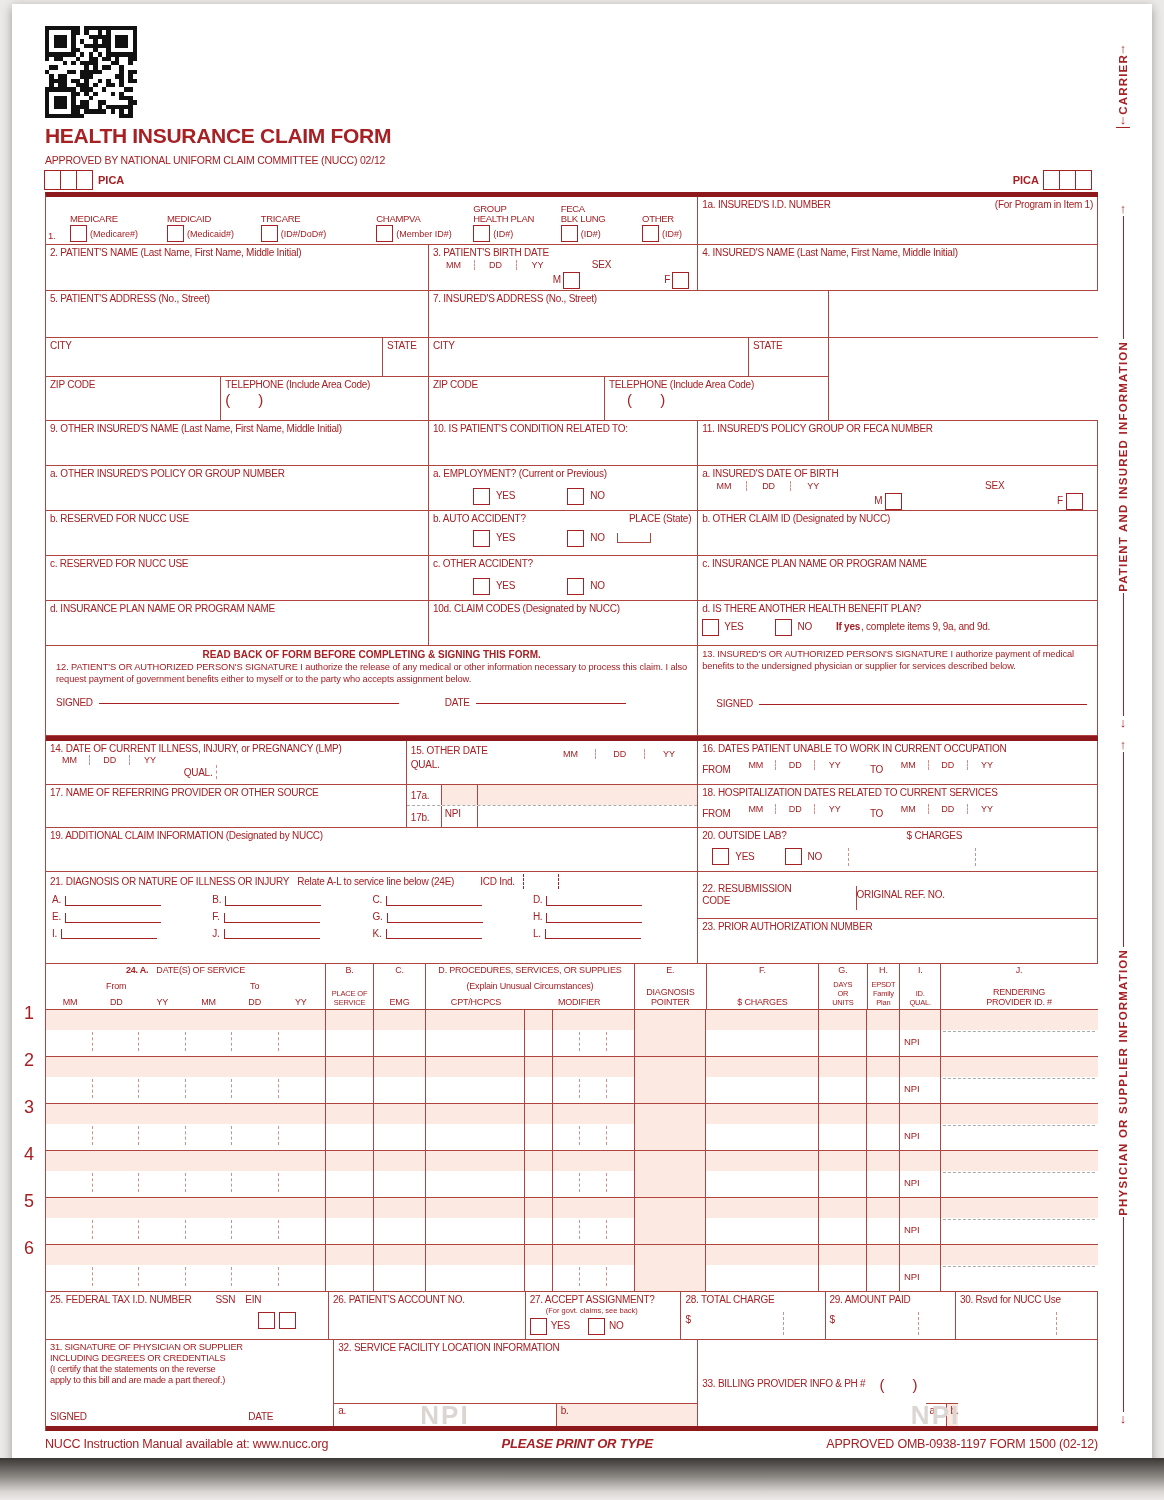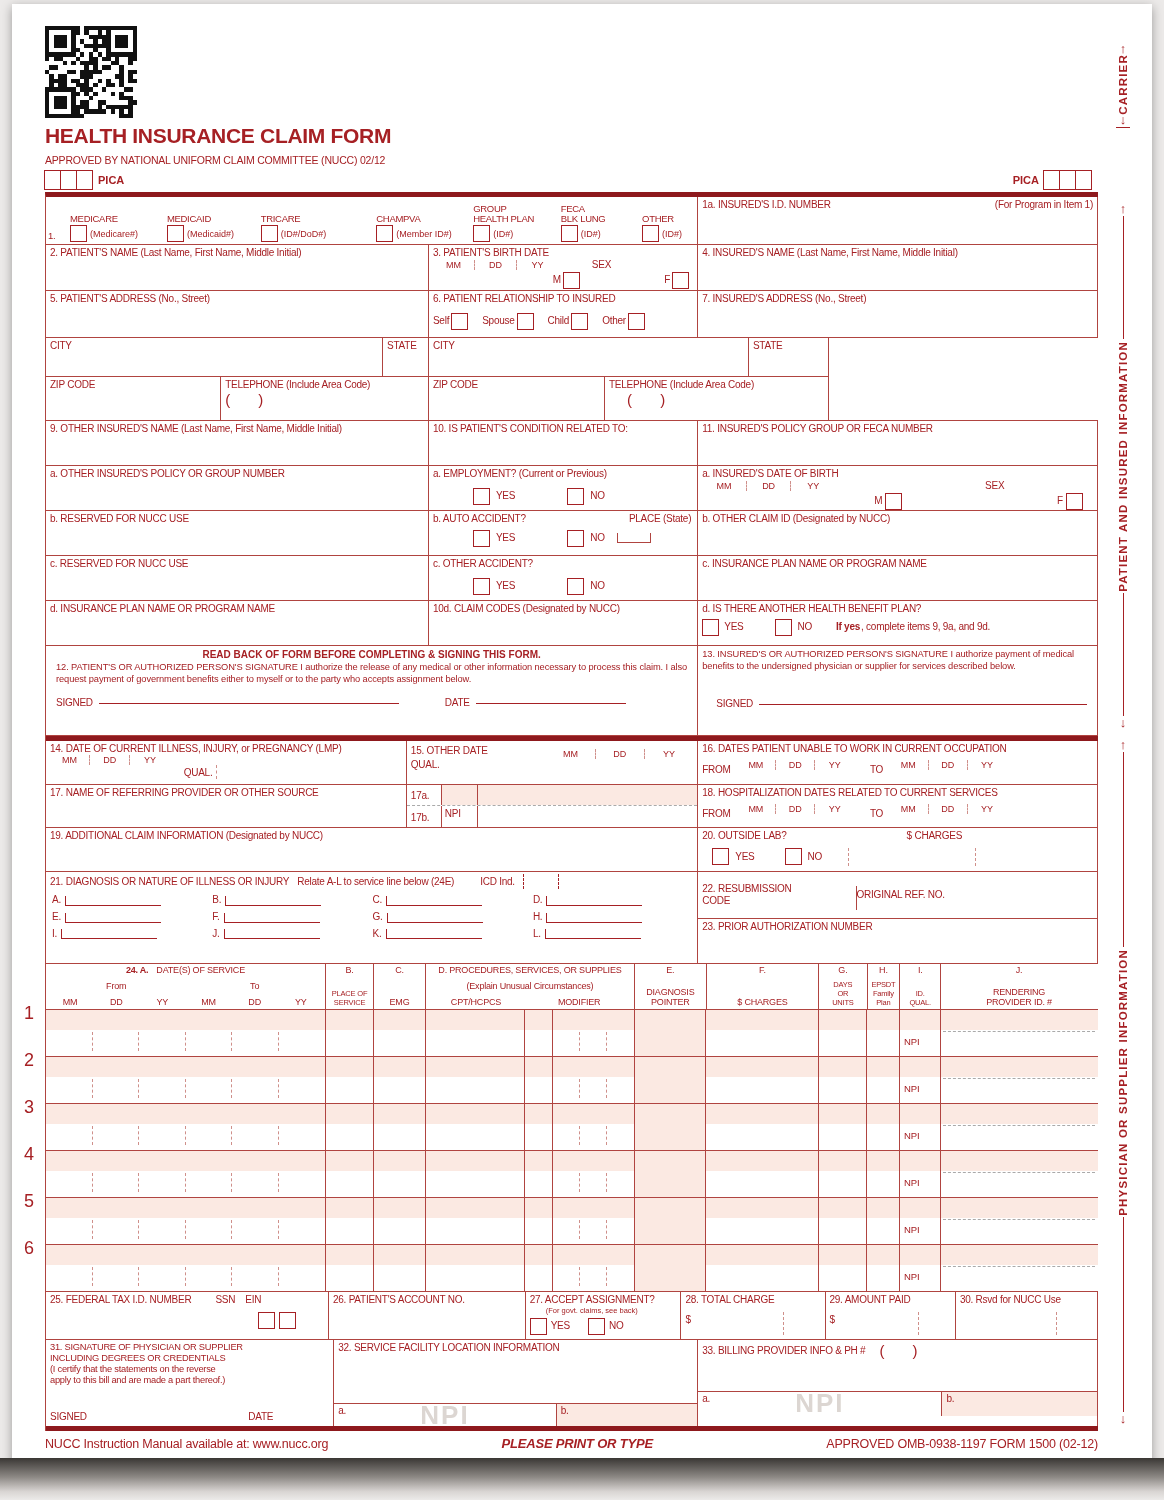--- a/index.html
+++ b/index.html
@@ -449,33 +449,20 @@
               <span class="bx" style="margin-left:2px"></span>
             <span class="lab" style="margin-left:auto">F</span>
               <span class="bx" style="margin:0 4px 0 2px"></span>
           </div>
         </div>
         <div class="c w38"><span class="lab">4. INSURED'S NAME (Last Name, First Name, Middle Initial)</span></div>
       </div>
 
       <div class="row" style="height:47px">
         <div class="c w364"><span class="lab">5. PATIENT'S ADDRESS (No., Street)</span></div>
-        <div class="c w256">
-          <span class="lab">6. PATIENT RELATIONSHIP TO INSURED</span>
-          <div class="fl" style="margin-top:8px; gap:2px">
-            <span class="lab">Self</span>
-              <span class="bx"></span>
-            <span class="lab" style="margin-left:12px">Spouse</span>
-              <span class="bx"></span>
-            <span class="lab" style="margin-left:12px">Child</span>
-              <span class="bx"></span>
-            <span class="lab" style="margin-left:12px">Other</span>
-              <span class="bx"></span>
-          </div>
-        </div>
         <div class="c w38"><span class="lab">7. INSURED'S ADDRESS (No., Street)</span></div>
       </div>
 
       <div class="row" style="height:83px">
         <div class="stack w364">
           <div class="sub" style="flex:0 0 38px">
             <div class="sc" style="width:88%"><span class="lab">CITY</span></div>
             <div class="sc" style="width:12%"><span class="lab">STATE</span></div>
           </div>
           <div class="sub">
@@ -1041,21 +1028,21 @@
             <span class="lab" style="margin-right:56px">DATE</span>
           </div>
         </div>
         <div class="c w346" style="display:flex; flex-direction:column; padding-bottom:0">
           <span class="lab">32. SERVICE FACILITY LOCATION INFORMATION</span>
           <div class="ab" style="margin-top:auto">
             <div class="ac"><span class="lab">a.</span><span class="wm">NPI</span></div>
             <div class="bc"><span class="lab">b.</span></div>
           </div>
         </div>
-        <div class="c w38" style="display:flex; flex-direction:column; padding-bottom:12px">
+        <div class="c w38" style="display:flex; flex-direction:row; padding-bottom:0">
           <div class="fl">
               <span class="lab">33. BILLING PROVIDER INFO &amp; PH #</span>
               <span class="paren" style="margin-left:14px">(      )</span>
             </div>
           <div class="ab" style="margin-top:auto">
             <div class="ac"><span class="lab">a.</span><span class="wm">NPI</span></div>
             <div class="bc"><span class="lab">b.</span></div>
           </div>
         </div>
       </div>

